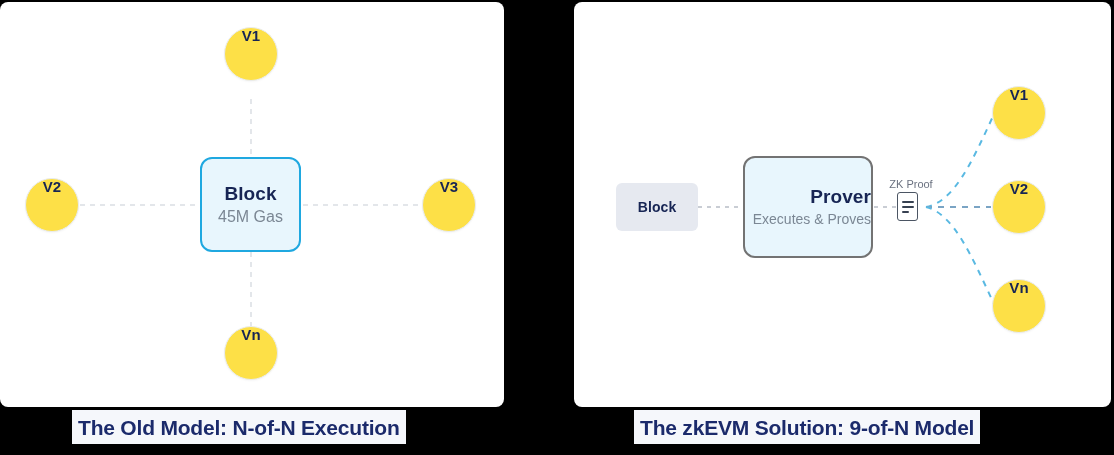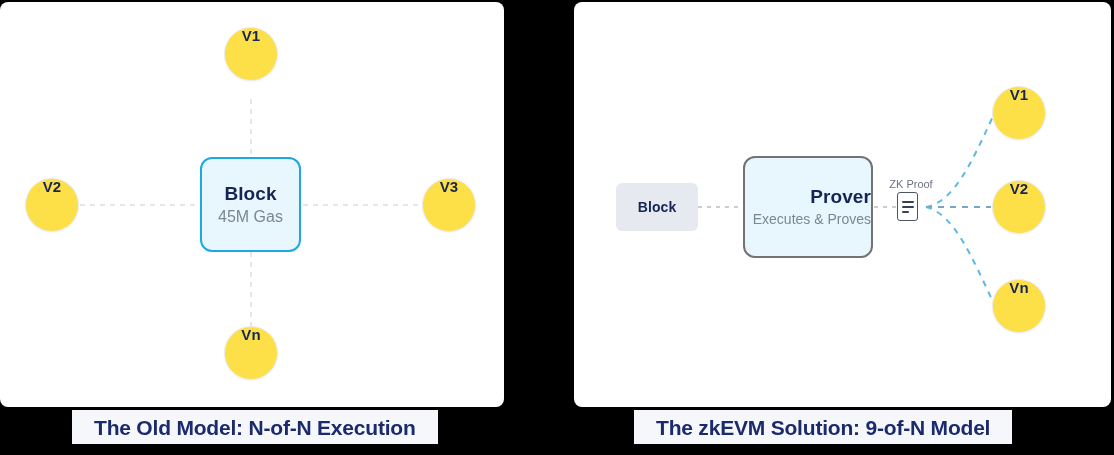--- a/index.html
+++ b/index.html
@@ -177,21 +177,21 @@
   .zk-doc i.l2 { width: 12px; }
   .zk-doc i.l3 { width: 7px; align-self: flex-start; margin-left: 4px; }
 
   
   .caption {
     position: absolute;
     height: 34px;
     display: flex;
     align-items: center;
     background: #f5f7fb;
-    padding: 0 22px;
+    padding: 0 6px;
     box-sizing: border-box;
   }
   .caption span {
     font-size: 21px;
     font-weight: 700;
     color: #1b2a6b;
     letter-spacing: -0.2px;
     white-space: nowrap;
     line-height: 1;
   }

